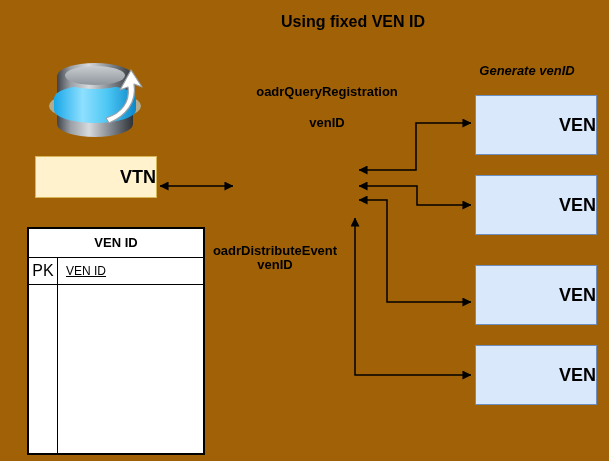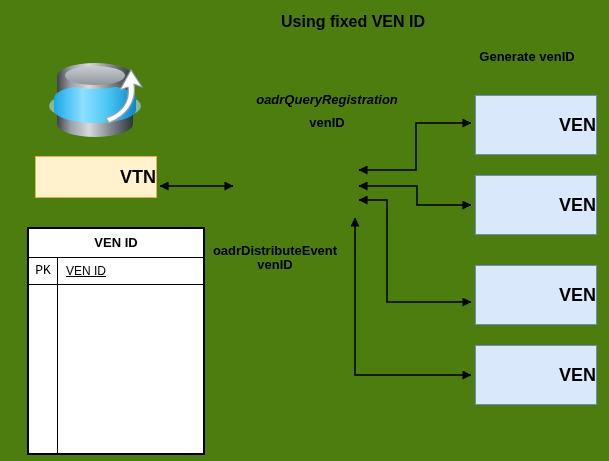--- a/index.html
+++ b/index.html
@@ -1,27 +1,27 @@
 <!DOCTYPE html>
 <html><head>
 <meta charset="utf-8">
 <style>
   html,body{margin:0;padding:0;background:#fff;}
   .canvas{
-    position:relative;width:609px;height:461px;background:#4d7c0f;
+    position:relative;width:609px;height:461px;background:#a16207;
     font-family:"Liberation Sans",sans-serif;color:#000;overflow:hidden;
   }
   .connectors{position:absolute;left:0;top:0;width:609px;height:461px;}
   .title{
     position:absolute;left:153px;top:13px;width:400px;text-align:center;
     font-size:16px;font-weight:bold;
   }
   .lbl{position:absolute;text-align:center;font-size:13px;font-weight:bold;}
-  .lbl-generate{left:452px;top:49px;width:150px;}
-  .lbl-query1{left:227px;top:92px;width:200px;font-style:italic;}
+  .lbl-generate{left:452px;top:63px;width:150px;font-style:italic;}
+  .lbl-query1{left:227px;top:84px;width:200px;}
   .lbl-query2{left:227px;top:115px;width:200px;}
   .lbl-dist1{left:185px;top:243px;width:180px;}
   .lbl-dist2{left:185px;top:257px;width:180px;}
   .node{
     position:absolute;display:flex;align-items:center;justify-content:flex-end;
     font-size:18px;font-weight:bold;box-sizing:border-box;
   }
   .vtn{left:35px;top:156px;width:122px;height:42px;background:#FFF2CC;border:1px solid #D6B656;}
   .ems{left:236px;top:155px;width:120px;height:60px;background:#D5E8D4;border:1px solid #82B366;}
   .ven{width:122px;height:60px;background:#DAE8FC;border:1px solid #6C8EBF;left:475px;}
@@ -29,21 +29,21 @@
   .db-icon{position:absolute;left:48px;top:60px;}
   .table{
     position:absolute;left:7px;top:227px;width:178px;height:228px;
     border:2px solid #000;background:#fff;box-sizing:border-box;display:flex;flex-direction:column;margin-left:20px;
   }
   .t-header{
     height:28px;line-height:28px;border-bottom:1.5px solid #000;
     font-weight:bold;text-align:center;font-size:13px;flex:0 0 auto;
   }
   .t-keyrow{display:flex;height:26px;border-bottom:1.5px solid #000;flex:0 0 auto;}
-  .t-pk{width:28px;border-right:1.5px solid #000;text-align:center;line-height:26px;font-size:13px;flex:0 0 auto;font-family:Liberation Mono, monospace;}
+  .t-pk{width:28px;border-right:1.5px solid #000;text-align:center;line-height:26px;font-size:16px;flex:0 0 auto;}
   .t-key{flex:1;line-height:26px;padding-left:8px;font-size:12px;}
   .u{text-decoration:underline;}
   .t-body{display:flex;flex:1;}
   .t-pkcol{width:28px;border-right:1.5px solid #000;flex:0 0 auto;}
   .t-rows{flex:1;padding-top:2px;}
   .t-row{height:40px;line-height:40px;padding-left:8px;font-weight:bold;font-size:13px;}
 </style>
 </head>
 <body>
 

